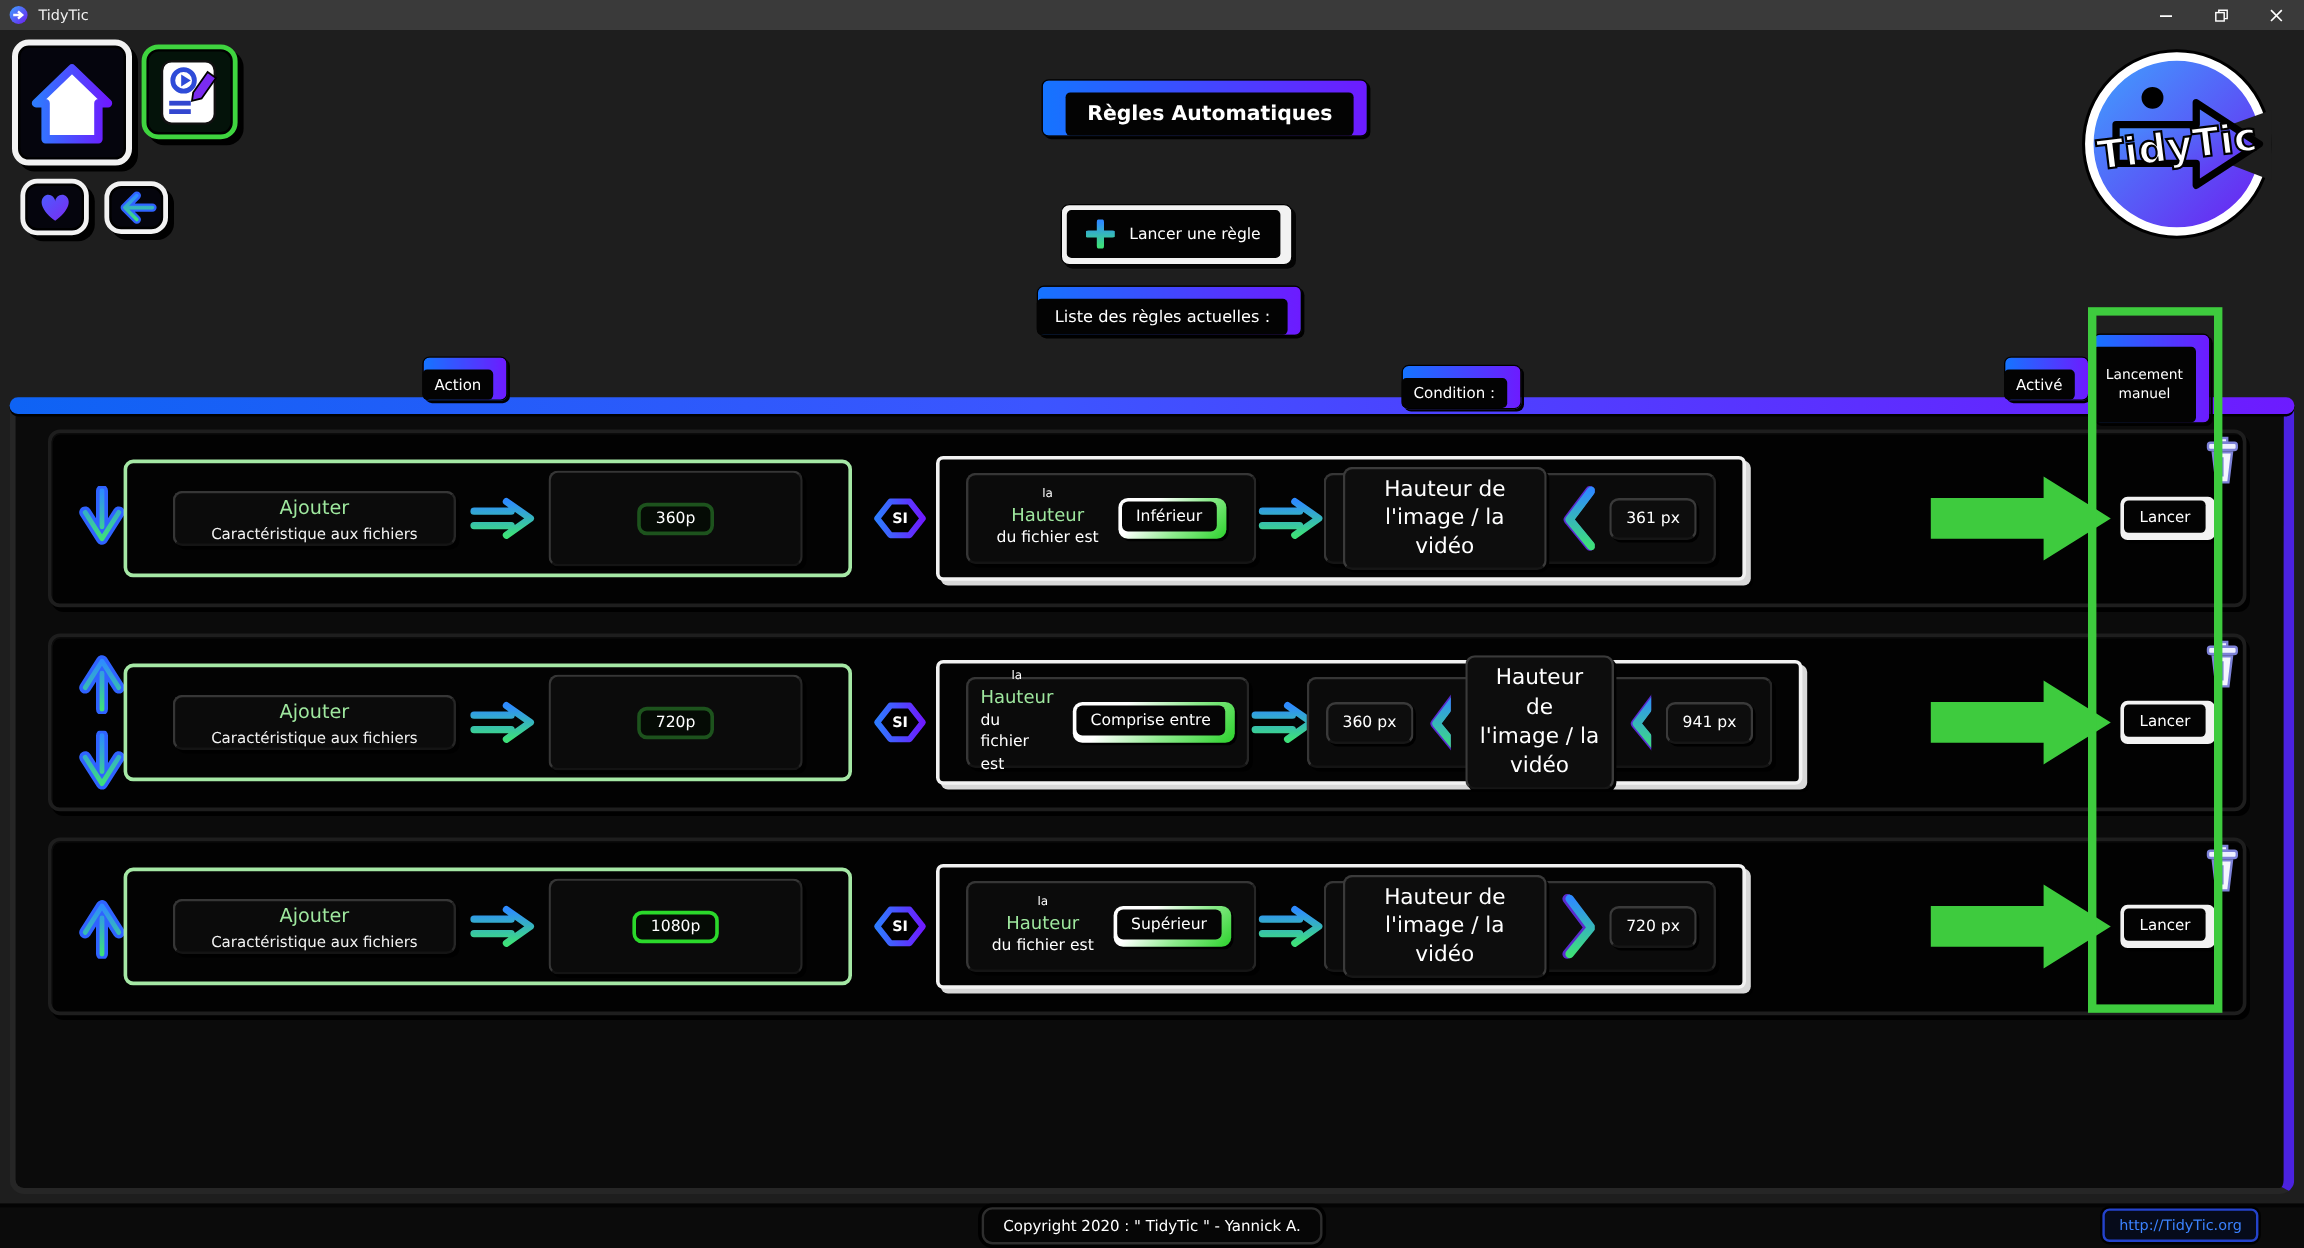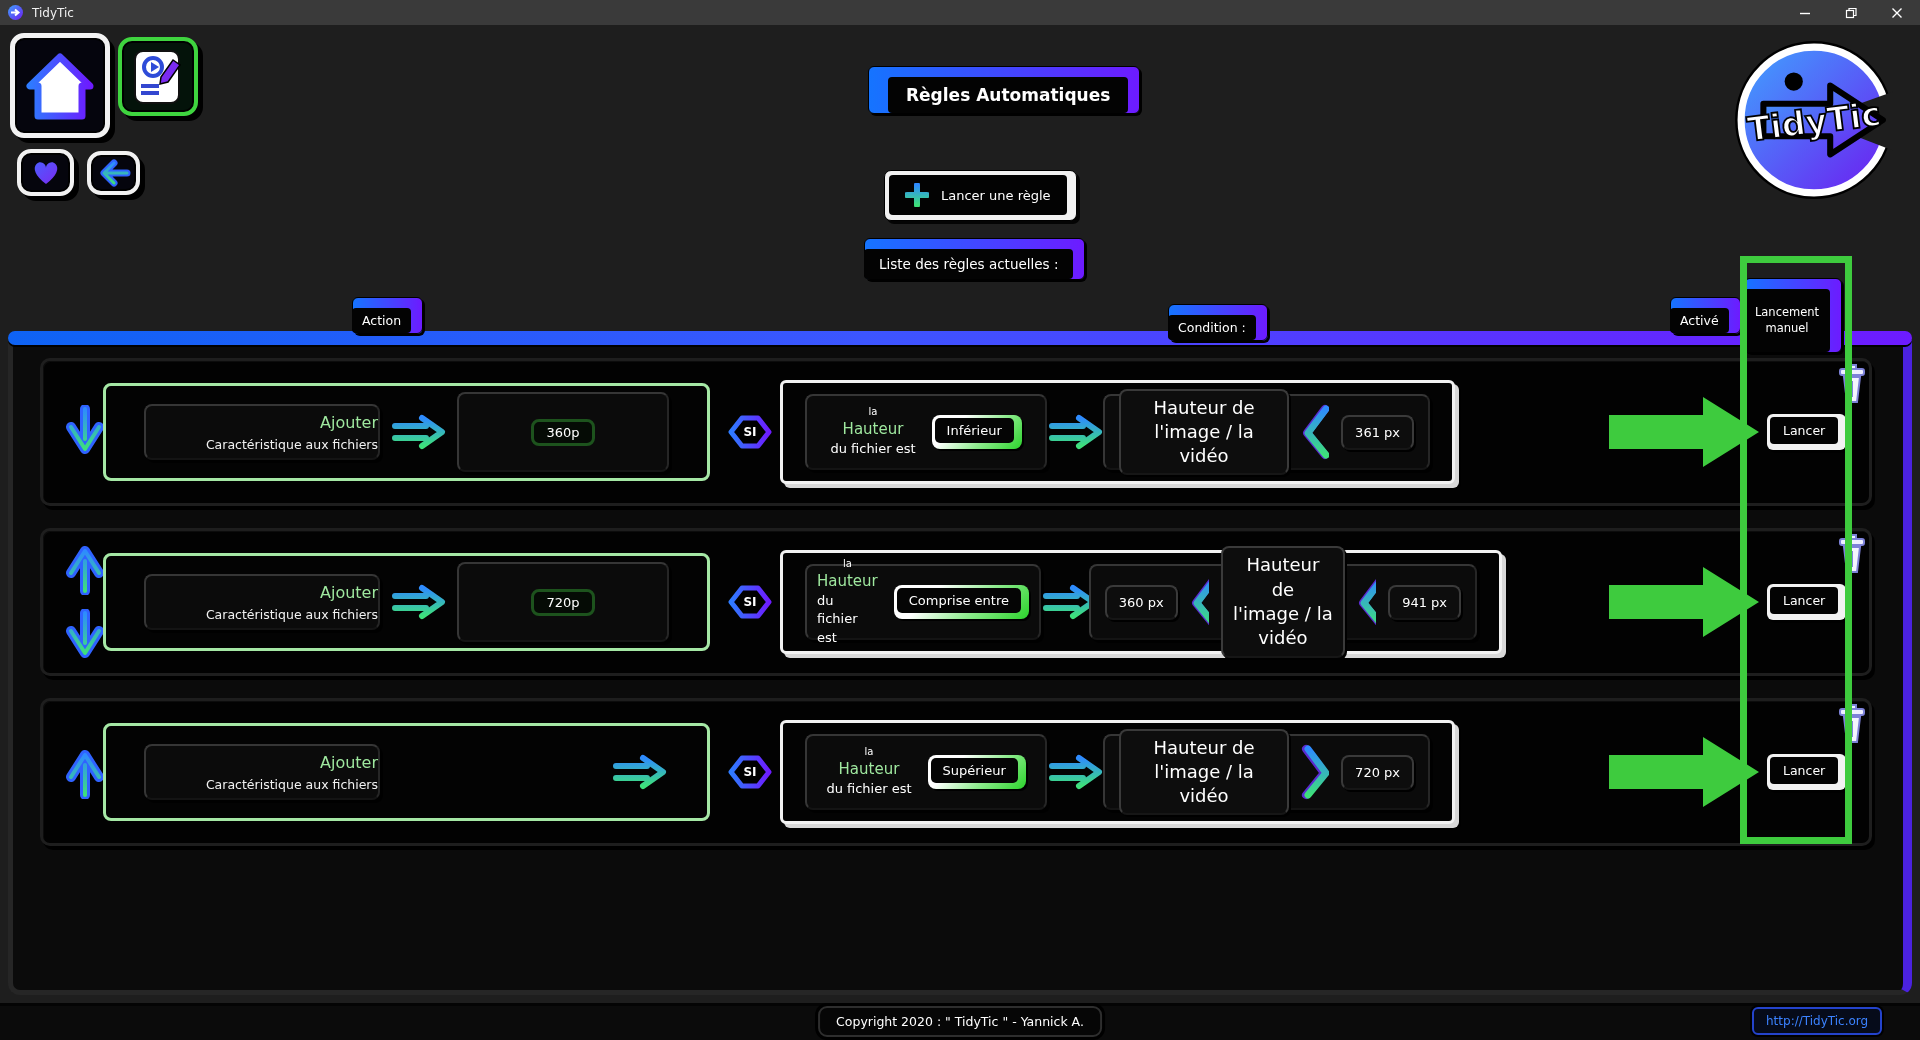--- a/index.html
+++ b/index.html
@@ -58,21 +58,21 @@
   .arrcol { position:absolute; left:22px; top:0; height:100%; display:flex; flex-direction:column;
             justify-content:center; align-items:center; gap:14px; }
 
   .agroup { position:absolute; left:60px; top:50%; transform:translateY(-50%);
             width:607px; height:98px; border:3px solid #a5e8a5; border-radius:8px; background:#030303;
             display:flex; align-items:center; justify-content:space-between; padding:0 38px; }
 
   .slot { background:#0b0b0b; border:2px solid #363636; border-bottom-color:#141414; border-right-color:#262626;
           border-radius:8px; box-shadow:3px 3px 0 #000;
           display:flex; flex-direction:column; align-items:center; justify-content:center; }
-  .atype { width:236px; height:56px; gap:5px;align-items:flex-end; }
+  .atype { width:236px; height:46px; gap:5px; }
   .vslot { width:212px; height:80px; }
   .averb { color:#9fe89f; font-size:16px; }
   .acat  { color:#f2f2f2; font-size:12.5px; }
 
   .chip { border:3px solid #1d531d; background:#050b05; border-radius:8px; color:#fff;
           font-size:13px; padding:3px 12px; }
   .chip.bright { border-color:#2bd92b; }
 
   .si { position:absolute; left:684px; top:50%; transform:translateY(-50%); width:46px; height:38px; }
   .si span { position:absolute; left:0; top:2px; width:46px; text-align:center;
@@ -386,20 +386,23 @@
       </svg>
     </div>
     <div class="agroup">
       <div class="slot atype">
         <div class="averb">Ajouter</div>
         <div class="acat">Caractéristique aux fichiers</div>
       </div>
       <svg width="58" height="38">
         <path d="M5 13 H36 M5 25 H36 M32 5 L52 19 L32 33" fill="none" stroke="url(#gBG)" stroke-width="6" stroke-linecap="round" stroke-linejoin="round"></path>
       </svg>
+      <div class="slot vslot">
+        <span class="chip bright">1080p</span>
+      </div>
     </div>
     <div class="si">
       <svg width="46" height="38">
           <polygon points="4,19 15,5 31,5 42,19 31,33 15,33" fill="#000" stroke="url(#gBP)" stroke-width="5" stroke-linejoin="round"></polygon>
         </svg>
       <span>SI</span>
     </div>
     <div class="cgroup cg-a">
       <div class="slot cleft">
         <div class="ctext">

